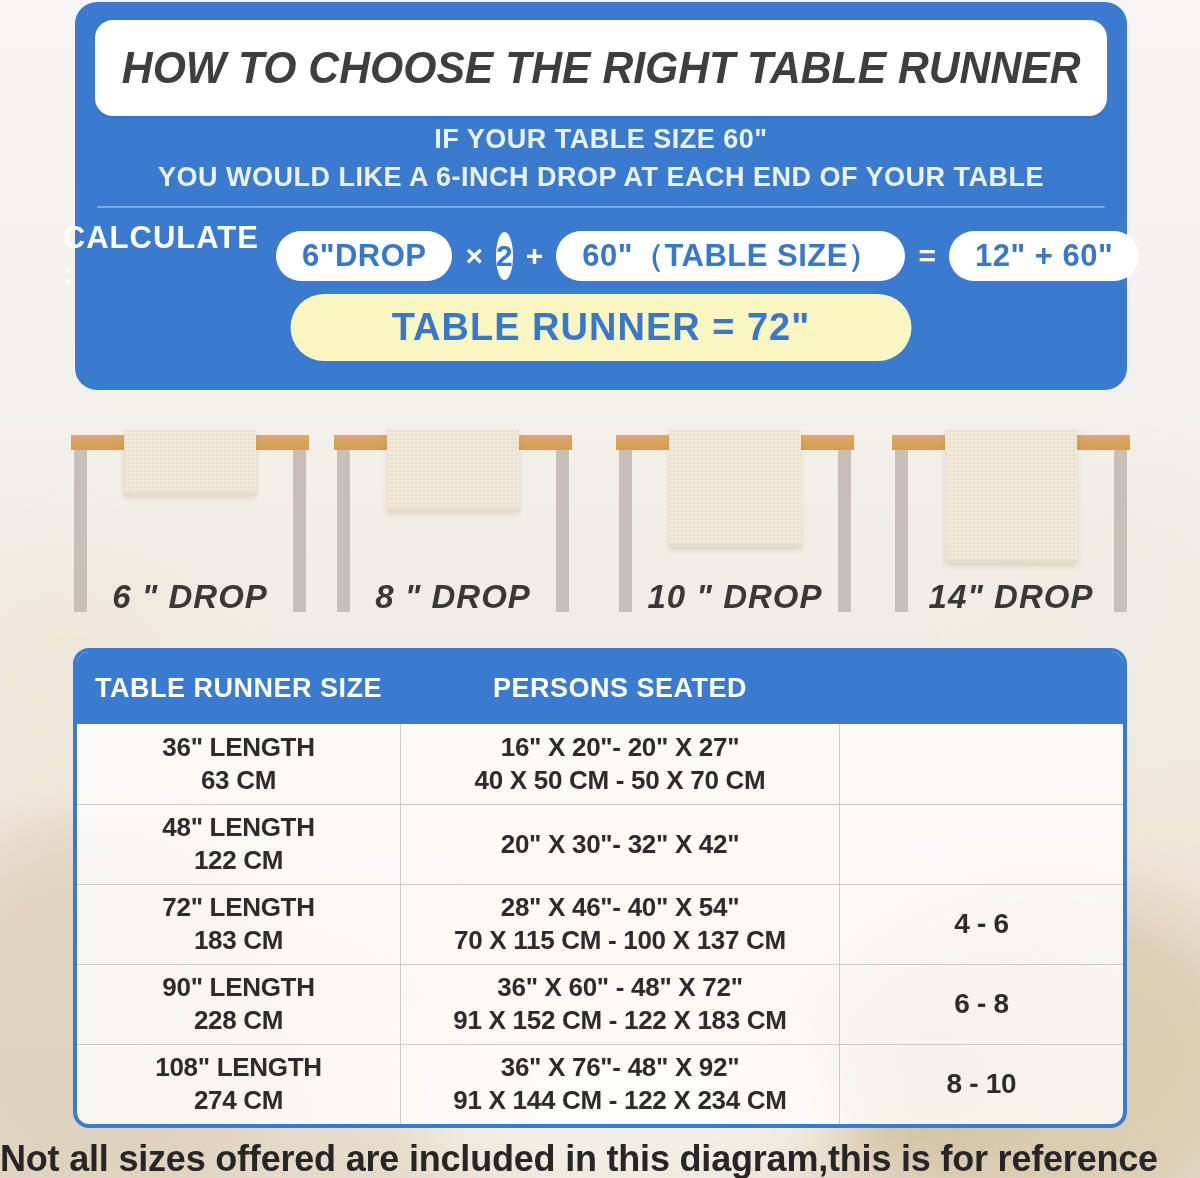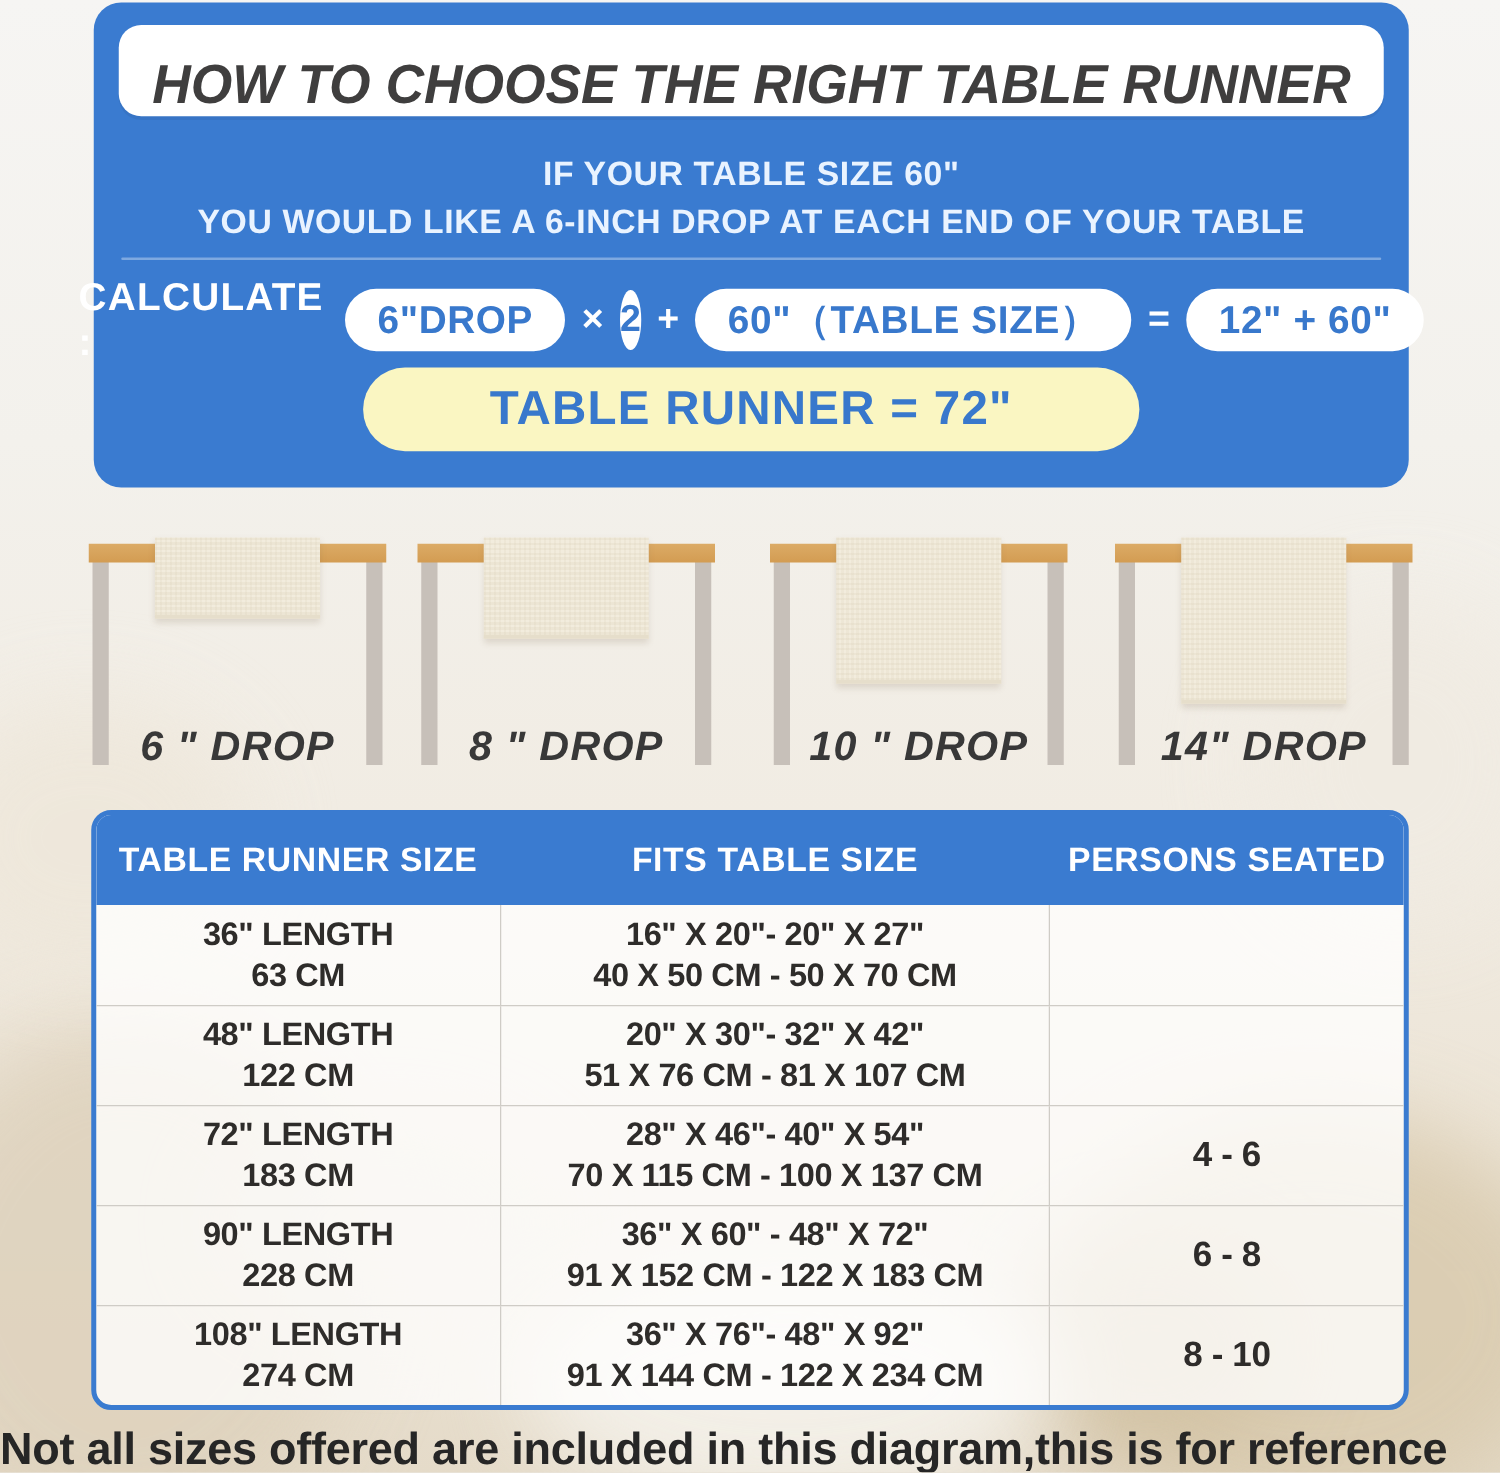--- a/index.html
+++ b/index.html
@@ -19,23 +19,23 @@
   .blob.b5{ left:420px; bottom:-30px; width:420px; height:200px; background:#f4f1ea; opacity:.9; }
   .blob.b6{ left:-60px; top:560px; width:260px; height:220px; background:#eee7da; opacity:.8; }
   .blob.b7{ right:-40px; top:480px; width:240px; height:260px; background:#f0ebe2; opacity:.8; }
 
   
   .banner{
     position:absolute; left:75px; top:2px; width:1052px; height:388px;
     background:#3a7bd0; border-radius:22px;
   }
   .title-box{
-    position:absolute; left:20px; right:20px; top:18px; height:73px;
+    position:absolute; left:20px; right:20px; top:18px; height:96px;
     background:#ffffff; border-radius:18px;
-    display:flex; align-items:flex-end; justify-content:center;
+    display:flex; align-items:center; justify-content:center;
     box-shadow:0 3px 0 rgba(0,0,0,.05);
   }
   .title-box h1{
     font-size:44px; font-weight:800; font-style:italic; color:#3f3e3e;
     letter-spacing:0px; white-space:nowrap; transform:scaleX(.97);
   }
   .sub{
     position:absolute; left:0; right:0; text-align:center;
     color:#e9f3ff; font-weight:700; font-size:27px; letter-spacing:.5px;
   }
@@ -190,42 +190,40 @@
     <div class="runner"></div>
     <div class="tabletop"></div>
     <div class="leg left"></div>
     <div class="leg right"></div>
     <div class="drop-label">14" DROP</div>
   </div>
 
   <section class="size-chart">
     <div class="chart-header">
       <span>TABLE RUNNER SIZE</span>
-      <span>FITS TABLE SIZE</span>
       <span>PERSONS SEATED</span>
     </div>
     <div class="chart-body" id="chart-body">
         <div class="chart-row">
           <div class="cell">
             <span>36" LENGTH</span>
             <span>63 CM</span>
           </div>
           <div class="cell mid">
             <span>16" X 20"- 20" X 27"</span>
             <span>40 X 50 CM - 50 X 70 CM</span>
           </div>
         </div>
         <div class="chart-row">
           <div class="cell">
             <span>48" LENGTH</span>
             <span>122 CM</span>
           </div>
           <div class="cell mid">
             <span>20" X 30"- 32" X 42"</span>
-            <span>51 X 76 CM - 81 X 107 CM</span>
           </div>
         </div>
         <div class="chart-row">
           <div class="cell">
             <span>72" LENGTH</span>
             <span>183 CM</span>
           </div>
           <div class="cell mid">
             <span>28" X 46"- 40" X 54"</span>
             <span>70 X 115 CM - 100 X 137 CM</span>

